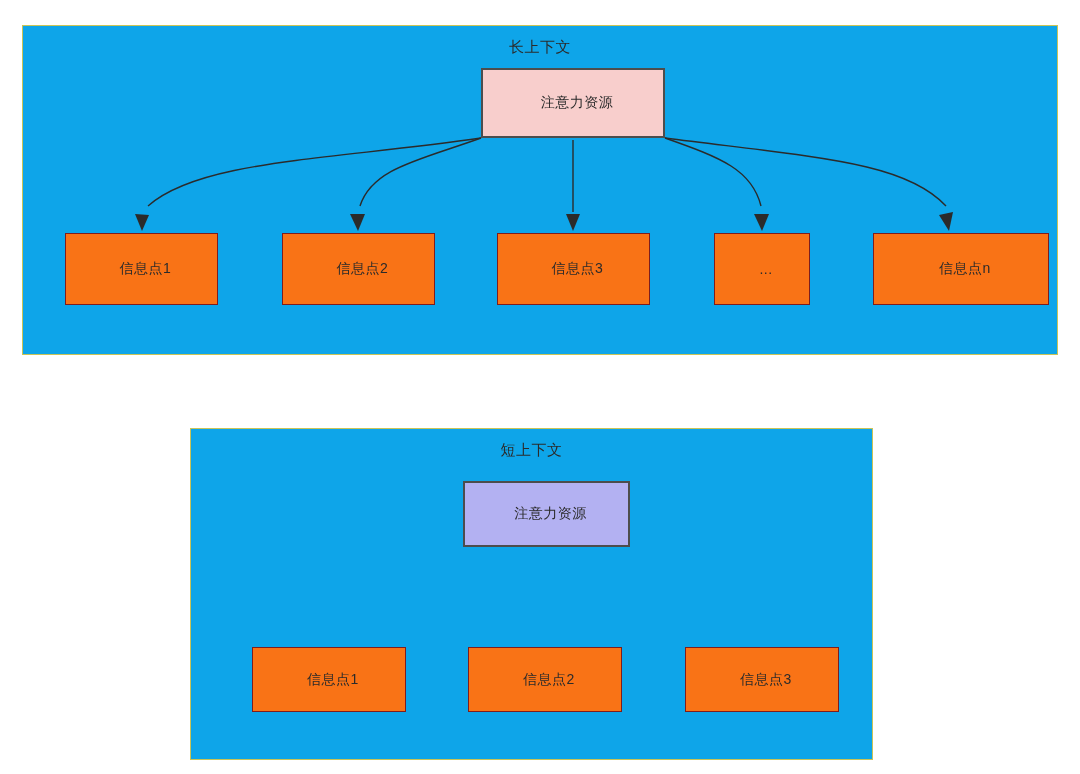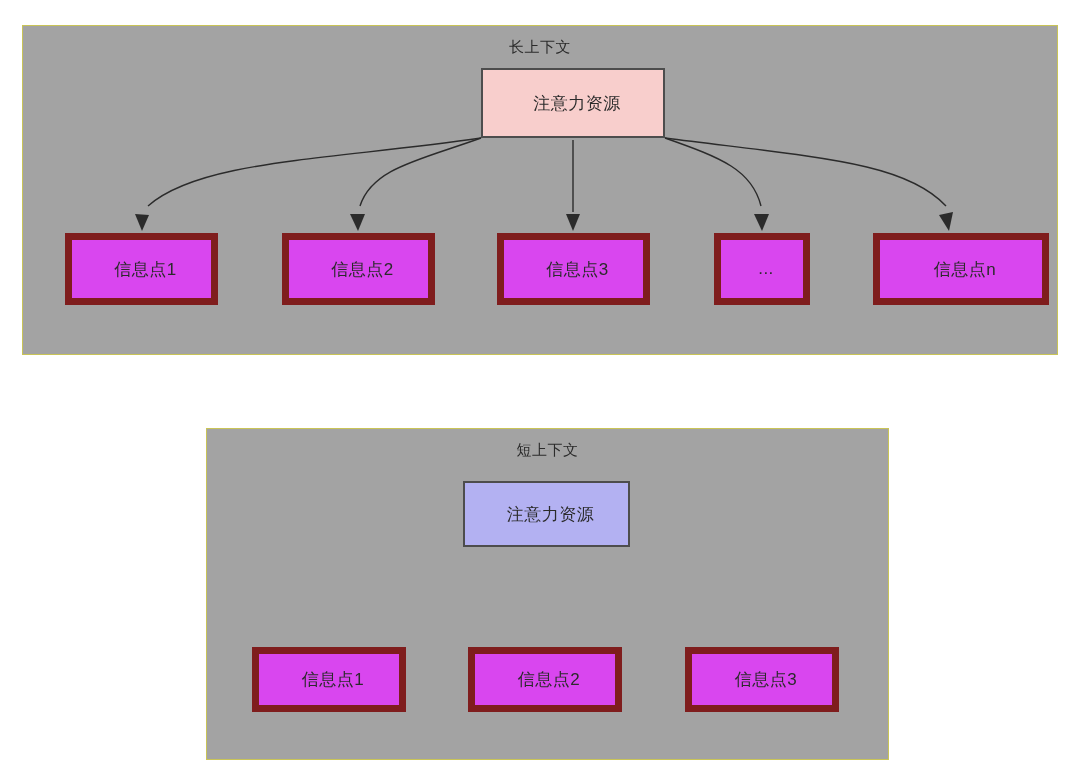--- a/index.html
+++ b/index.html
@@ -10,57 +10,57 @@
   }
   #canvas {
     position: relative;
     width: 1080px;
     height: 774px;
     background: #ffffff;
     overflow: hidden;
   }
   .container-box {
     position: absolute;
-    background: #a3a3a3;
+    background: #0ea5e9;
     border: 1px solid #c9c457;
     box-sizing: border-box;
   }
   .container-title {
     position: absolute;
     top: 12px;
     left: 0;
     width: 100%;
     text-align: center;
     font-size: 15px;
     color: #2b2b2b;
     line-height: 18px;
     letter-spacing: 0.5px;
   }
   .node {
     position: absolute;
     box-sizing: border-box;
     display: flex;
     align-items: center;
     justify-content: center;
-    font-size: 17px;
+    font-size: 14px;
     color: #2b2b2b;
     letter-spacing: 0.5px;
     padding-left: 8px;
   }
   .node-root-pink {
     background: #f8cecc;
     border: 2px solid #4d4d4d;
   }
   .node-root-blue {
     background: #b3b1f2;
     border: 2px solid #4d4d4d;
   }
   .node-leaf {
-    background: #d946ef;
-    border: 7px solid #7f1d1d;
+    background: #f97316;
+    border: 1px solid #7f1d1d;
   }
   svg.edges {
     position: absolute;
     left: 0;
     top: 0;
     width: 1080px;
     height: 774px;
     pointer-events: none;
     overflow: visible;
   }
@@ -123,21 +123,21 @@
   <div class="node node-leaf" style="left:497px; top:233px; width:153px; height:72px;">
     <span>信息点3</span>
   </div>
   <div class="node node-leaf" style="left:714px; top:233px; width:96px; height:72px;">
     <span>...</span>
   </div>
   <div class="node node-leaf" style="left:873px; top:233px; width:176px; height:72px;">
     <span>信息点n</span>
   </div>
 
-  <div class="container-box" style="left:206px; top:428px; width:683px; height:332px;">
+  <div class="container-box" style="left:190px; top:428px; width:683px; height:332px;">
     <div class="container-title">短上下文</div>
   </div>
 
   <div class="node node-root-blue" style="left:463px; top:481px; width:167px; height:66px;">
     <span>注意力资源</span>
   </div>
 
   <div class="node node-leaf" style="left:252px; top:647px; width:154px; height:65px;">
     <span>信息点1</span>
   </div>

